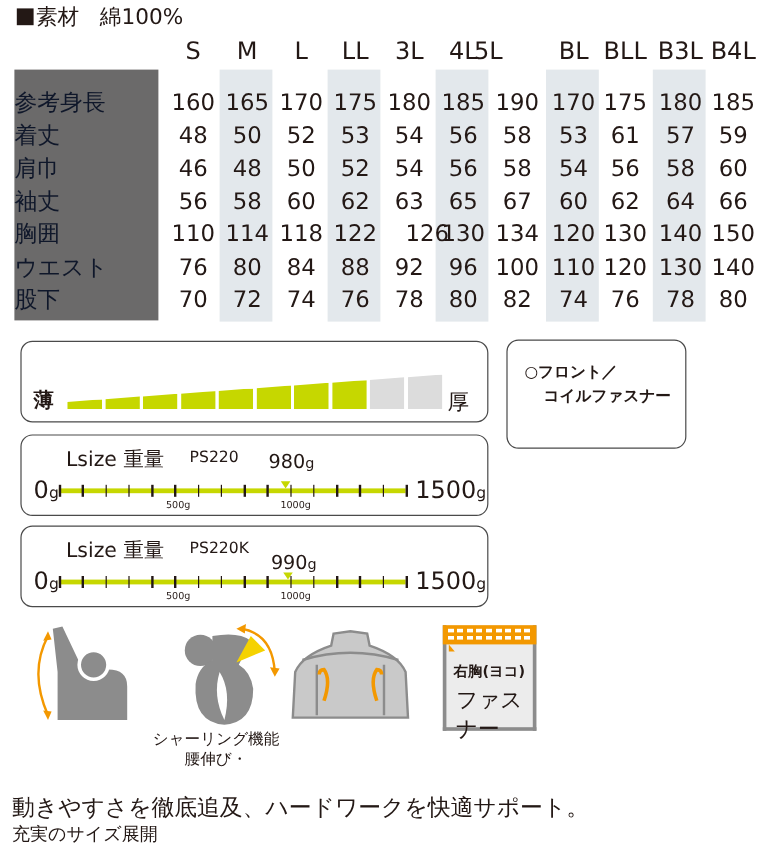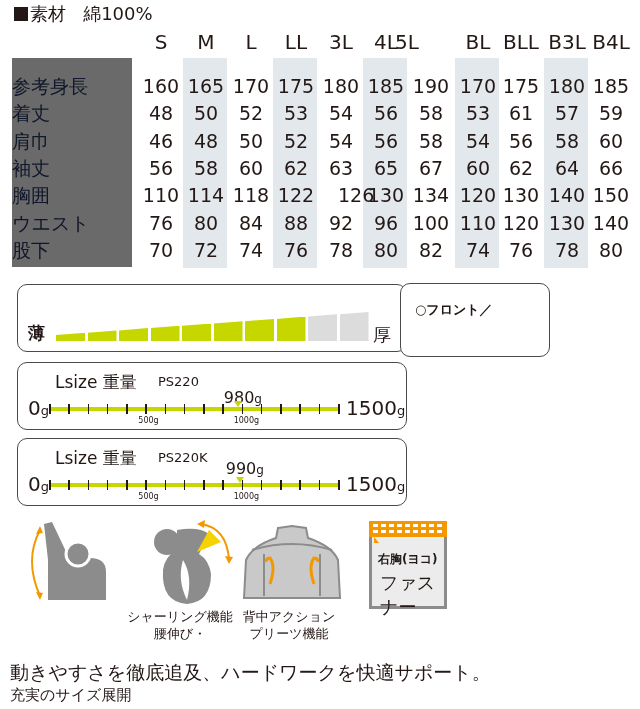--- a/index.html
+++ b/index.html
@@ -160,29 +160,30 @@
       <div class="bar-seg" style="left: 94.5px; bottom: 0px; width: 29px; height: 15.2px; background: rgb(198, 215, 0); clip-path: polygon(0px 2.3px, 100% 0px, 100% 100%, 0px 100%);"></div>
       <div class="bar-seg" style="left: 126px; bottom: 0px; width: 29px; height: 17.5px; background: rgb(198, 215, 0); clip-path: polygon(0px 2.3px, 100% 0px, 100% 100%, 0px 100%);"></div>
       <div class="bar-seg" style="left: 157.5px; bottom: 0px; width: 29px; height: 19.8px; background: rgb(198, 215, 0); clip-path: polygon(0px 2.3px, 100% 0px, 100% 100%, 0px 100%);"></div>
       <div class="bar-seg" style="left: 189px; bottom: 0px; width: 29px; height: 22.1px; background: rgb(198, 215, 0); clip-path: polygon(0px 2.3px, 100% 0px, 100% 100%, 0px 100%);"></div>
       <div class="bar-seg" style="left: 220.5px; bottom: 0px; width: 29px; height: 24.4px; background: rgb(198, 215, 0); clip-path: polygon(0px 2.3px, 100% 0px, 100% 100%, 0px 100%);"></div>
       <div class="bar-seg" style="left: 252px; bottom: 0px; width: 29px; height: 26.7px; background: rgb(220, 220, 220); clip-path: polygon(0px 2.3px, 100% 0px, 100% 100%, 0px 100%);"></div>
       <div class="bar-seg" style="left: 283.5px; bottom: 0px; width: 29px; height: 29px; background: rgb(220, 220, 220); clip-path: polygon(0px 2.3px, 100% 0px, 100% 100%, 0px 100%);"></div>
     </div>
 </div>
 
-<div class="abs rbox" style="left:400px; top:283px; width:150px; height:74px; border-width:1.8px;">
+<div class="abs rbox" style="left:422px; top:283px; width:150px; height:91px; border-width:1.8px;">
   <div class="abs" style="left:14px; top:17px; font-size:13px; font-weight:bold;">○フロント／</div>
+  <div class="abs" style="left:30px; top:37px; font-size:13px; font-weight:bold;">コイルファスナー</div>
 </div>
 
 <div id="weights">
     <div class="abs rbox" style="left: 17px; top: 362px; width: 390px; height: 68px;">
       <div class="abs weight-title" style="left:37px; top:8px;">Lsize 重量</div>
       <div class="abs weight-model" style="left:140px; top:11px;">PS220</div>
-      <div class="abs" style="left:205.81333333333333px; top:25px; font-size:16px;"><span>980</span><span style="font-size:12px;">g</span></div>
+      <div class="abs" style="left:205.81333333333333px; top:12px; font-size:16px;"><span>980</span><span style="font-size:12px;">g</span></div>
       <div class="abs marker" style="left:215.81333333333333px; top:38px;"></div>
       <div class="abs end-label" style="left:10px; top:33px;"><span>0</span><small>g</small></div>
       <div class="abs end-label" style="left:328px; top:33px;"><span>1500</span><small>g</small></div>
       <div class="abs scale-line" style="left:31px; top:44px; width:289px;"></div>
       <div class="abs small-label" style="left:120.33333333333333px; top:53px;">500g</div>
       <div class="abs small-label" style="left:215.66666666666666px; top:53px;">1000g</div>
       <div class="abs tick" style="left: 31px; top: 41px;"></div>
       <div class="abs tick" style="left: 50.2667px; top: 41px;"></div>
       <div class="abs tick" style="left: 69.5333px; top: 41px;"></div>
       <div class="abs tick" style="left: 88.8px; top: 41px;"></div>
@@ -255,24 +256,20 @@
 </div>
 
 <div class="abs" style="left:238px; top:520px; width:110px; height:125px;">
   <svg width="100" height="76" viewBox="0 0 100 76" style="position:absolute;left:4px;top:4px;">
     <path d="M36 4 L50 2 L64 4 L66 14 Q90 22 96 36 L98 74 L2 74 L4 36 Q10 22 34 14 Z" fill="#c9c9c9" stroke="#8c8c8c" stroke-width="2"></path>
     <path d="M10 26 Q50 14 90 26" stroke="#8c8c8c" stroke-width="2" fill="none"></path>
     <path d="M22 30 L22 72 M78 30 L78 72" stroke="#8c8c8c" stroke-width="2"></path>
     <path d="M28 60 Q34 42 28 34 Q24 34 24 38" stroke="#f39800" stroke-width="3" fill="none"></path>
     <path d="M72 60 Q66 42 72 34 Q76 34 76 38" stroke="#f39800" stroke-width="3" fill="none"></path>
   </svg>
-  <div class="abs feature-label" style="left:-4px; top:88px; width:110px;">
-    <div>背中アクション</div>
-    <div>プリーツ機能</div>
-  </div>
 </div>
 
 <div class="abs" style="left:369px; top:521px; width:78px; height:88px; background:#ececec; border:3px solid #8c8c8c; border-top:none;">
   <div class="abs" style="left:-3px; top:0; width:78px; height:16px; background:#f39800;">
     <div class="abs" style="left:4px; top:3px; width:70px; height:3px; background:repeating-linear-gradient(90deg,#fff 0 5px,transparent 5px 8px);"></div>
     <div class="abs" style="left:4px; top:9px; width:70px; height:3px; background:repeating-linear-gradient(90deg,#fff 0 5px,transparent 5px 8px);"></div>
   </div>
   <div class="abs" style="left:2px; top:16px; width:0; height:0; border-left:5px solid #f39800; border-top:6px solid transparent;"></div>
   <div class="abs" style="left:6px; top:30px; font-size:12px; font-weight:bold;">右胸(ヨコ)</div>
   <div class="abs" style="left:8px; top:50px; font-size:18px;">ファスナー</div>

